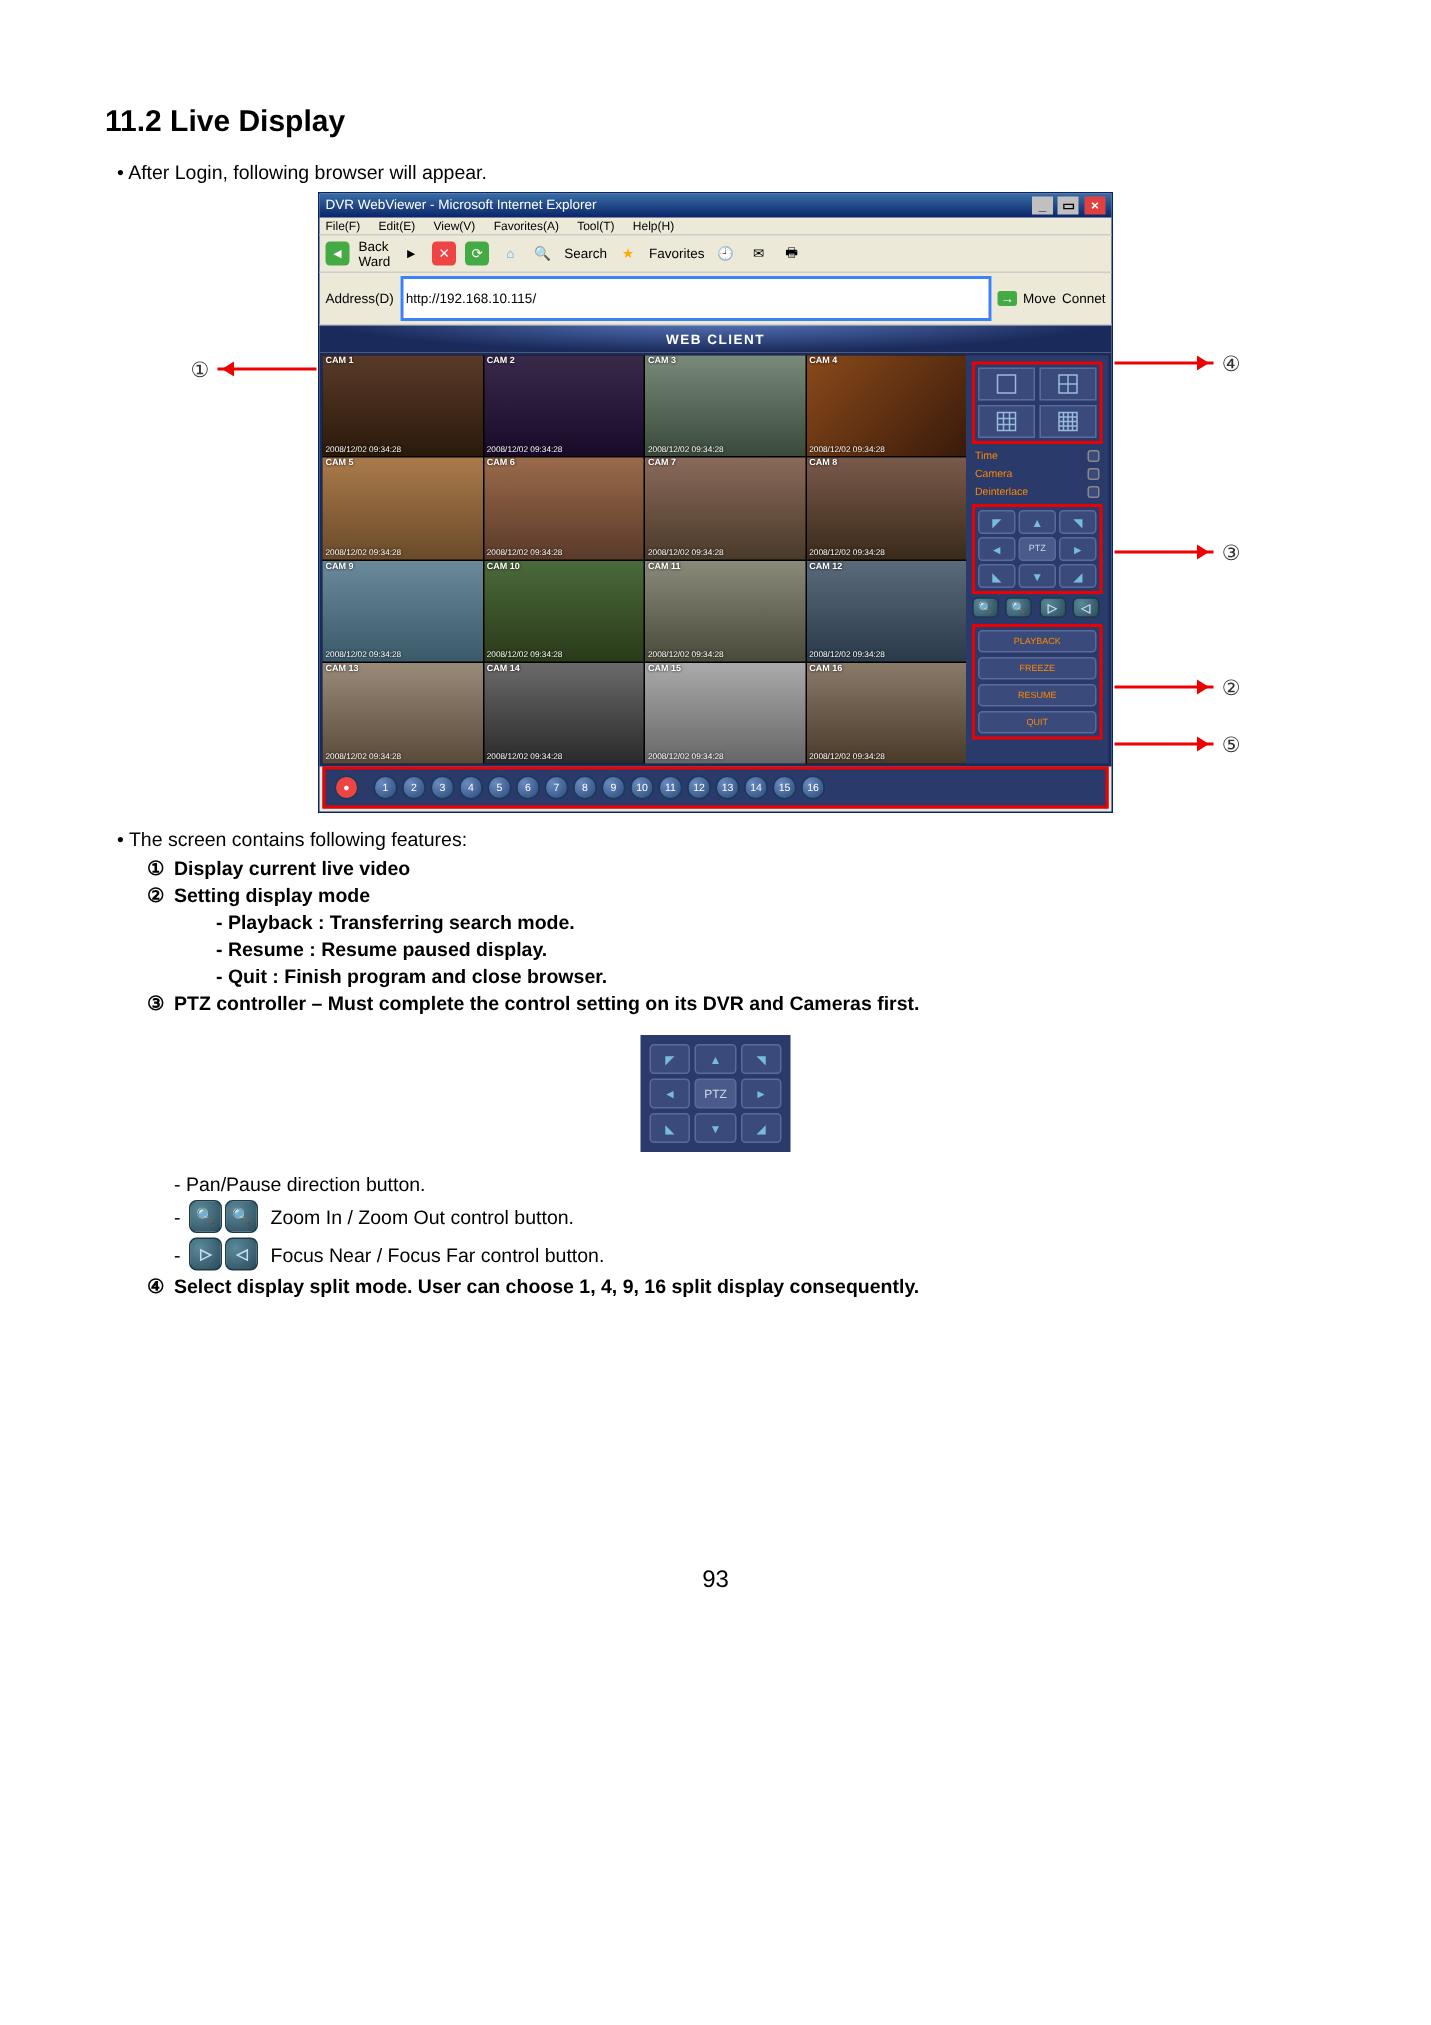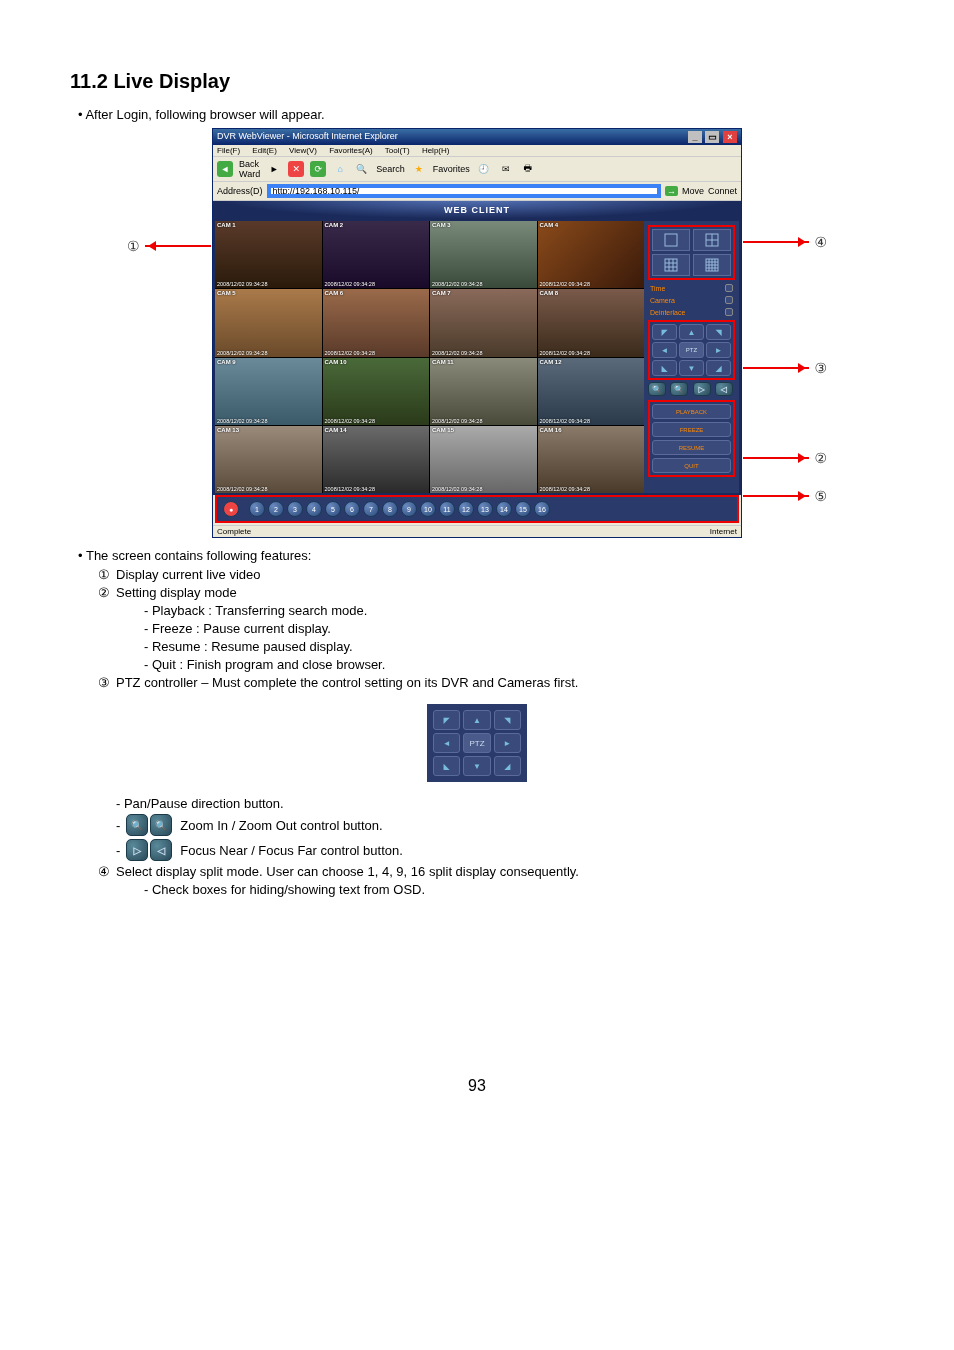--- a/index.html
+++ b/index.html
@@ -12,21 +12,21 @@
     margin: 0 auto;
     padding: 70px 70px 40px 70px;
   }
   h2 {
     font-size: 20px;
     font-weight: bold;
     margin-bottom: 14px;
   }
   .bullet-line { margin: 4px 0 4px 8px; }
   .bullet-line::before { content: "• "; }
-  .num-list { margin-left: 28px; margin-top: 0; }
+  .num-list { margin-left: 28px; margin-top: 0; font-weight: bold; }
   .num-item { margin: 3px 0; }
   .num-item .circ { display: inline-block; width: 18px; }
   .sub-item { margin: 3px 0 3px 46px; }
   .sub-item::before { content: "- "; }
   .sub-inline { display: flex; align-items: center; margin: 3px 0 3px 46px; }
   .sub-inline .dash { margin-right: 6px; }
   .sub-inline .ico-pair { display: flex; gap: 2px; margin-right: 8px; }
   .round-ico {
     width: 22px; height: 22px; border-radius: 5px;
     background: radial-gradient(circle at 30% 30%, #5a8a9a, #2a4a5a);
@@ -88,22 +88,22 @@
   .ie-toolbar .tb-ico {
     width: 16px; height: 16px; border-radius: 3px;
     display: inline-flex; align-items: center; justify-content: center;
     font-size: 9px;
   }
   .ie-addr {
     display: flex; align-items: center; gap: 4px; padding: 2px 4px;
     border-bottom: 1px solid #ccc;
   }
   .ie-addr input {
-    flex: 1; font-size: 9px; height: 14px; padding: 0 2px;
-    border: 4px solid #3b82f6;
+    flex: 1; font-size: 9px; height: 30px; padding: 0 2px;
+    border: 2px solid #3b82f6;
   }
   .webclient-header {
     background: #2a3a6a;
     background: radial-gradient(ellipse at center -20%, #5a7ac0 0%, #1a2a5a 70%);
     color: #fff;
     text-align: center;
     font-weight: bold;
     font-size: 9px;
     padding: 4px 0;
     letter-spacing: 1px;
@@ -432,34 +432,29 @@
       <span class="c-ico">8</span>
       <span class="c-ico">9</span>
       <span class="c-ico">10</span>
       <span class="c-ico">11</span>
       <span class="c-ico">12</span>
       <span class="c-ico">13</span>
       <span class="c-ico">14</span>
       <span class="c-ico">15</span>
       <span class="c-ico">16</span>
     </div>
-    <div class="status-bar">
-      <span>Complete</span>
-      <span>Internet</span>
-    </div>
   </div>
 </div>
 
 <div class="bullet-line">The screen contains following features:</div>
 
 <div class="num-list">
   <div class="num-item"><span class="circ">①</span><span>Display current live video</span></div>
   <div class="num-item"><span class="circ">②</span><span>Setting display mode</span></div>
   <div class="sub-item">Playback : Transferring search mode.</div>
-  <div class="sub-item">Freeze : Pause current display.</div>
   <div class="sub-item">Resume : Resume paused display.</div>
   <div class="sub-item">Quit : Finish program and close browser.</div>
   <div class="num-item"><span class="circ">③</span><span>PTZ controller – Must complete the control setting on its DVR and Cameras first.</span></div>
 </div>
 
 <div class="ptz-standalone">
   <div class="ptz-pad">
     <div class="ptz-btn">◤</div>
     <div class="ptz-btn">▲</div>
     <div class="ptz-btn">◥</div>
@@ -485,16 +480,15 @@
   <span class="dash">-</span>
   <span class="ico-pair">
     <span class="round-ico">▷</span>
     <span class="round-ico">◁</span>
   </span>
   <span> Focus Near / Focus Far control button.</span>
 </div>
 
 <div class="num-list">
   <div class="num-item"><span class="circ">④</span><span>Select display split mode. User can choose 1, 4, 9, 16 split display consequently.</span></div>
-  <div class="sub-item">Check boxes for hiding/showing text from OSD.</div>
 </div>
 
 <div class="page-num">93</div>
 
 </body></html>

